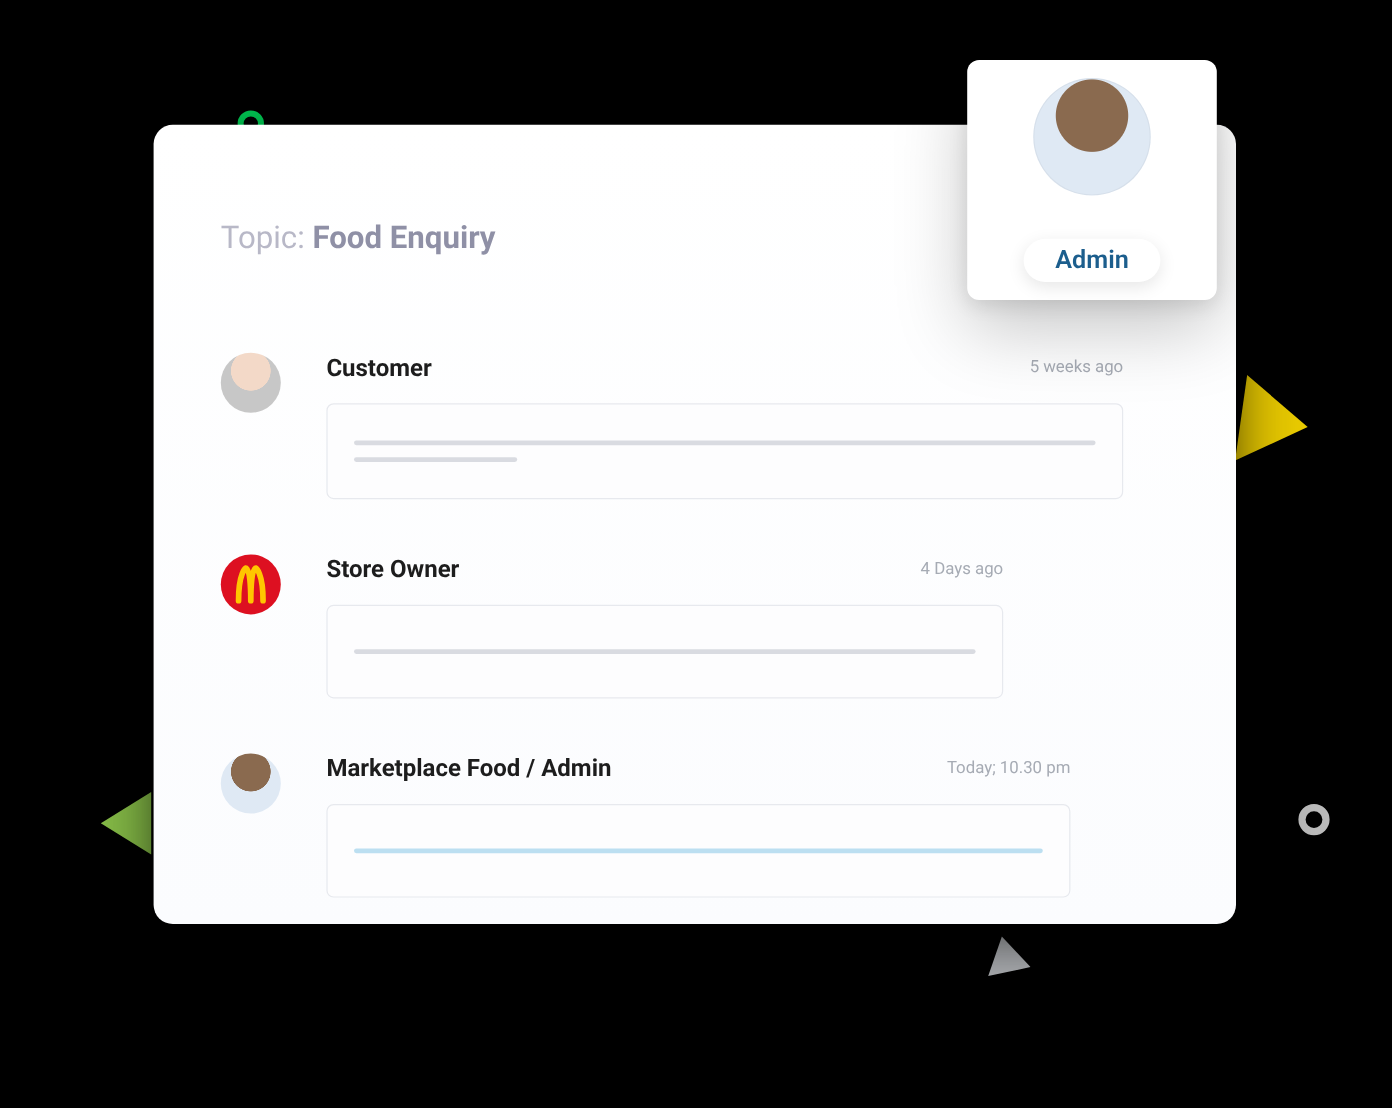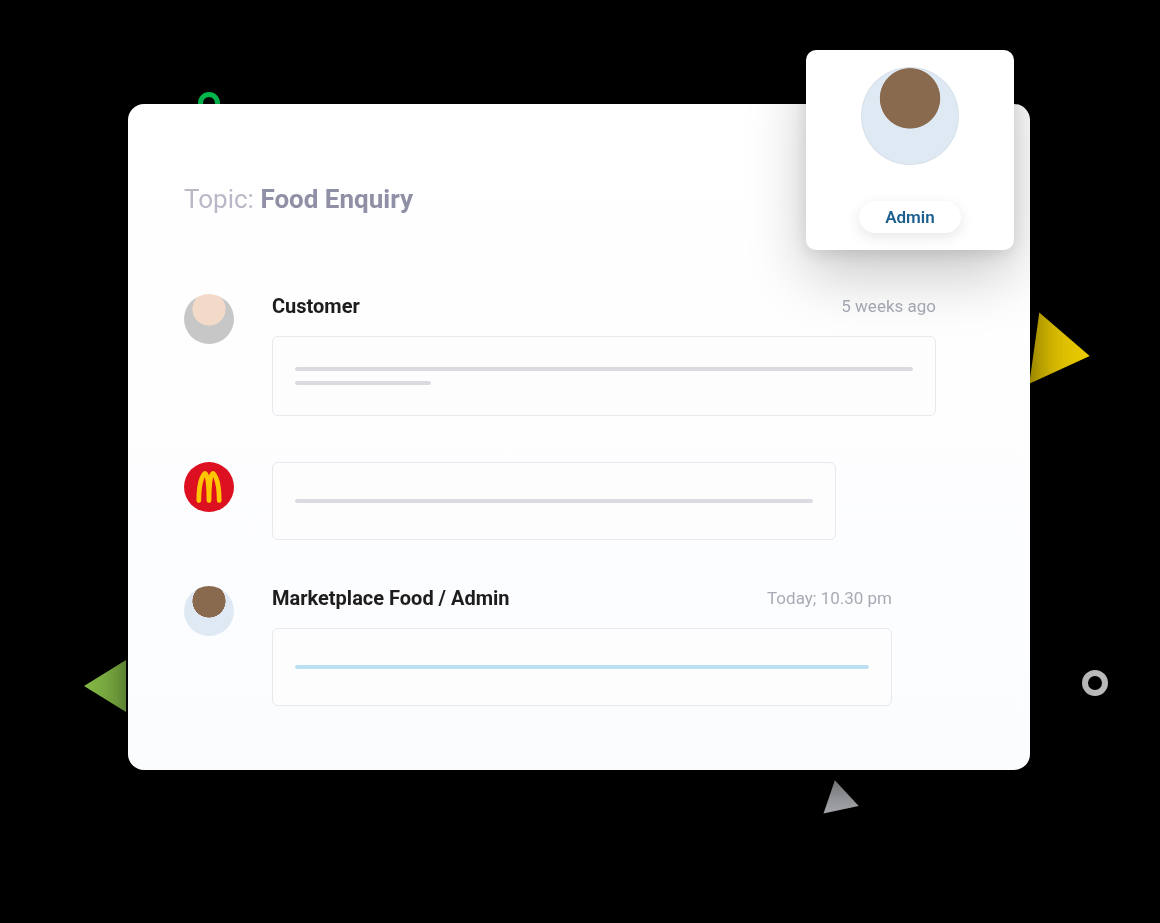--- a/index.html
+++ b/index.html
@@ -97,21 +97,21 @@
     align-items: center;
     margin-bottom: 18px;
     width: 664px;
   }
   .thread-role {
     font-size: 20px;
     font-weight: 700;
     color: #1d1d1d;
   }
   .thread-time {
-    font-size: 17px;
+    font-size: 14px;
     color: #a6abb4;
     text-align: center;
   }
   .thread-body {
     width: 664px;
     border: 1px solid #e7e9ee;
     border-radius: 6px;
     background: #fdfdfe;
     padding: 20px 22px;
   }
@@ -160,21 +160,21 @@
     background: radial-gradient(circle at 50% 32%, #8a6a4f 0 36%, #dfe9f4 37% 100%);
     box-shadow: inset 0 0 0 1px rgba(0,0,0,0.04);
   }
   .admin-badge {
     padding: 6px 26px;
     border-radius: 20px;
     box-shadow: 0 4px 14px rgba(0,0,0,0.10);
     background: #fff;
     color: #1c5e8d;
     font-weight: 600;
-    font-size: 17px;
+    font-size: 21px;
     margin-top: 16px;
   }
 </style>
 </head>
 <body>
 
 <div class="deco-green-circle"></div>
 <div class="deco-green-tri"></div>
 <div class="deco-yellow-tri"></div>
 <div class="deco-grey-ring"></div>
@@ -201,20 +201,24 @@
     </div>
   </div>
 
   <div class="thread-item">
     <div class="thread-avatar avatar-mcd">
       <svg viewBox="0 0 100 100">
         <path d="M20 90 C20 20 38 10 38 10 C48 10 50 60 50 90 M50 90 C50 60 52 10 62 10 C62 10 80 20 80 90" fill="none" stroke="#ffc600" stroke-width="14" stroke-linecap="round"></path>
       </svg>
     </div>
     <div class="thread-content">
+      <div class="thread-header" style="width:564px">
+        <span class="thread-role">Store Owner</span>
+        <span class="thread-time">4 Days ago</span>
+      </div>
       <div class="thread-body store single">
         <div class="skeleton long"></div>
       </div>
     </div>
   </div>
 
   <div class="thread-item">
     <div class="thread-avatar face-bg-3"></div>
     <div class="thread-content">
       <div class="thread-header" style="width:620px">

